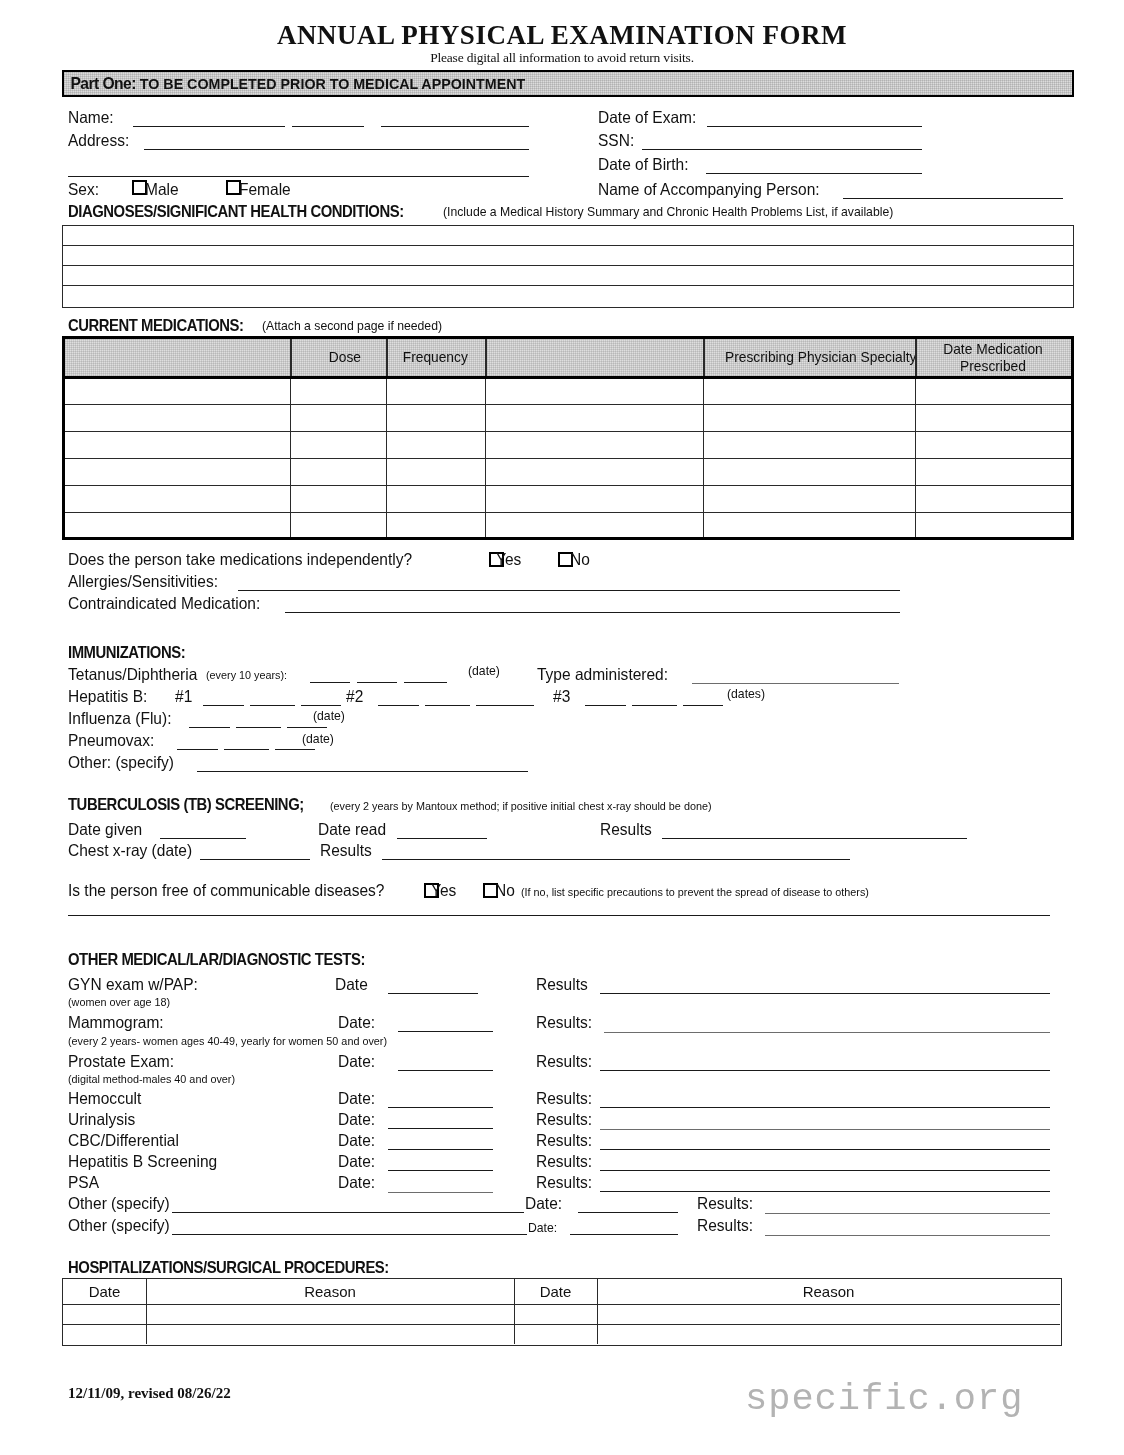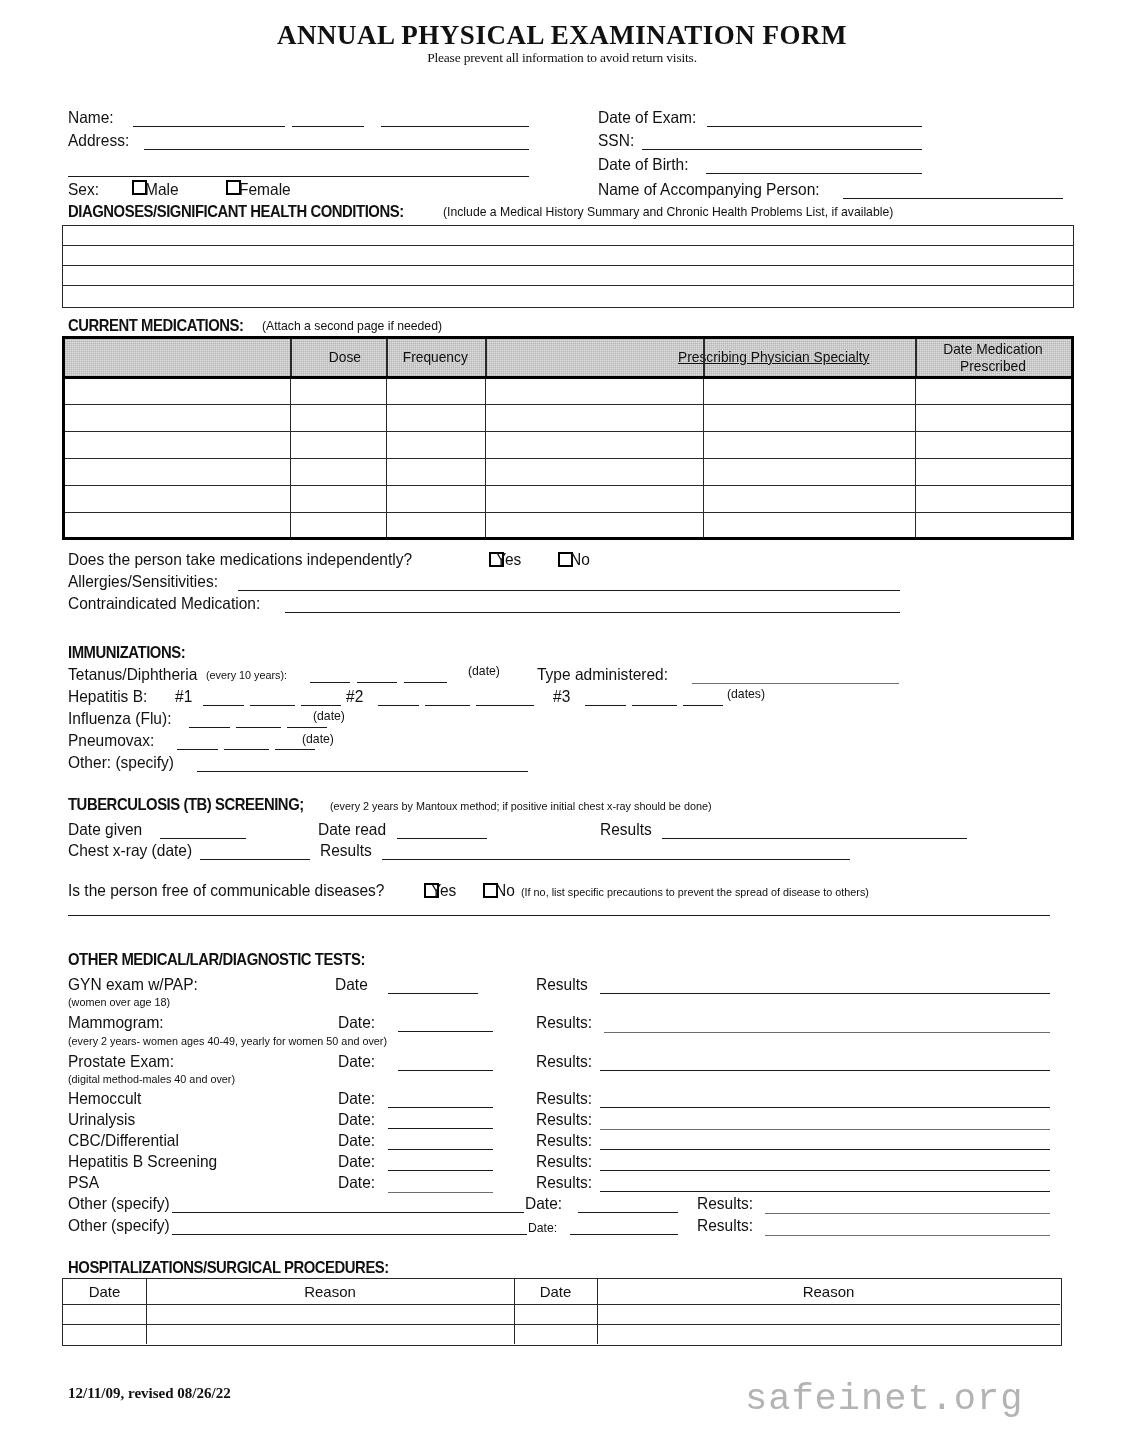--- a/index.html
+++ b/index.html
@@ -204,22 +204,28 @@
     letter-spacing: 1px;
     white-space: nowrap;
   }
 </style>
 </head>
 <body>
 
 <div id="page">
 
   <div class="doc-title">ANNUAL PHYSICAL EXAMINATION FORM</div>
-  <div class="doc-subtitle">Please prevent all information to avoid return visits.</div>
-
+  <div class="doc-subtitle">Please digital all information to avoid return visits.</div>
+
+  <div class="banner">
+    <div class="banner-text">
+      <span class="part-one">Part One:</span>
+      <span>TO BE COMPLETED PRIOR TO MEDICAL APPOINTMENT</span>
+    </div>
+  </div>
 
   <div class="lbl" style="left:68px; top:108px;">Name:</div>
   <div class="rule" style="left:133px; top:126px; width:152px;"></div>
   <div class="rule" style="left:292px; top:126px; width:72px;"></div>
   <div class="rule" style="left:381px; top:126px; width:148px;"></div>
 
   <div class="lbl" style="left:68px; top:131px;">Address:</div>
   <div class="rule" style="left:144px; top:149px; width:385px;"></div>
   <div class="rule" style="left:68px; top:176px; width:461px;"></div>
 
@@ -255,21 +261,21 @@
 
   <div class="med-table">
     <div class="med-head"></div>
 
     <div class="med-th" style="left:225px; width:109px;">
         <span>Dose</span>
       </div>
     <div class="med-th" style="left:321px; width:99px;">
         <span>Frequency</span>
       </div>
-    <div class="med-th" style="left:603px; width:212px;text-decoration:underline;">
+    <div class="med-th" style="left:650px; width:212px;">
         <span>Prescribing Physician Specialty</span>
       </div>
     <div class="med-th" style="left:850px; width:156px;">
         <span>Date Medication Prescribed</span>
       </div>
 
     <div class="vline" style="left:225px; top:0;  height:37px; border-left-width:2px;"></div>
     <div class="vline" style="left:321px; top:0;  height:37px; border-left-width:2px;"></div>
     <div class="vline" style="left:420px; top:0;  height:37px; border-left-width:2px;"></div>
     <div class="vline" style="left:638px; top:0;  height:37px; border-left-width:2px;"></div>
@@ -441,15 +447,15 @@
 
     <div class="hline" style="left:0; top:25px; width:997px;"></div>
     <div class="hline" style="left:0; top:45px; width:997px;"></div>
 
     <div class="vline" style="left:83px;  top:0; height:65px;"></div>
     <div class="vline" style="left:451px; top:0; height:65px;"></div>
     <div class="vline" style="left:534px; top:0; height:65px;"></div>
   </div>
 
   <div class="footer-date">12/11/09,  revised 08/26/22</div>
-  <div class="watermark">safeinet.org</div>
+  <div class="watermark">specific.org</div>
 
 </div>
 
 </body></html>

